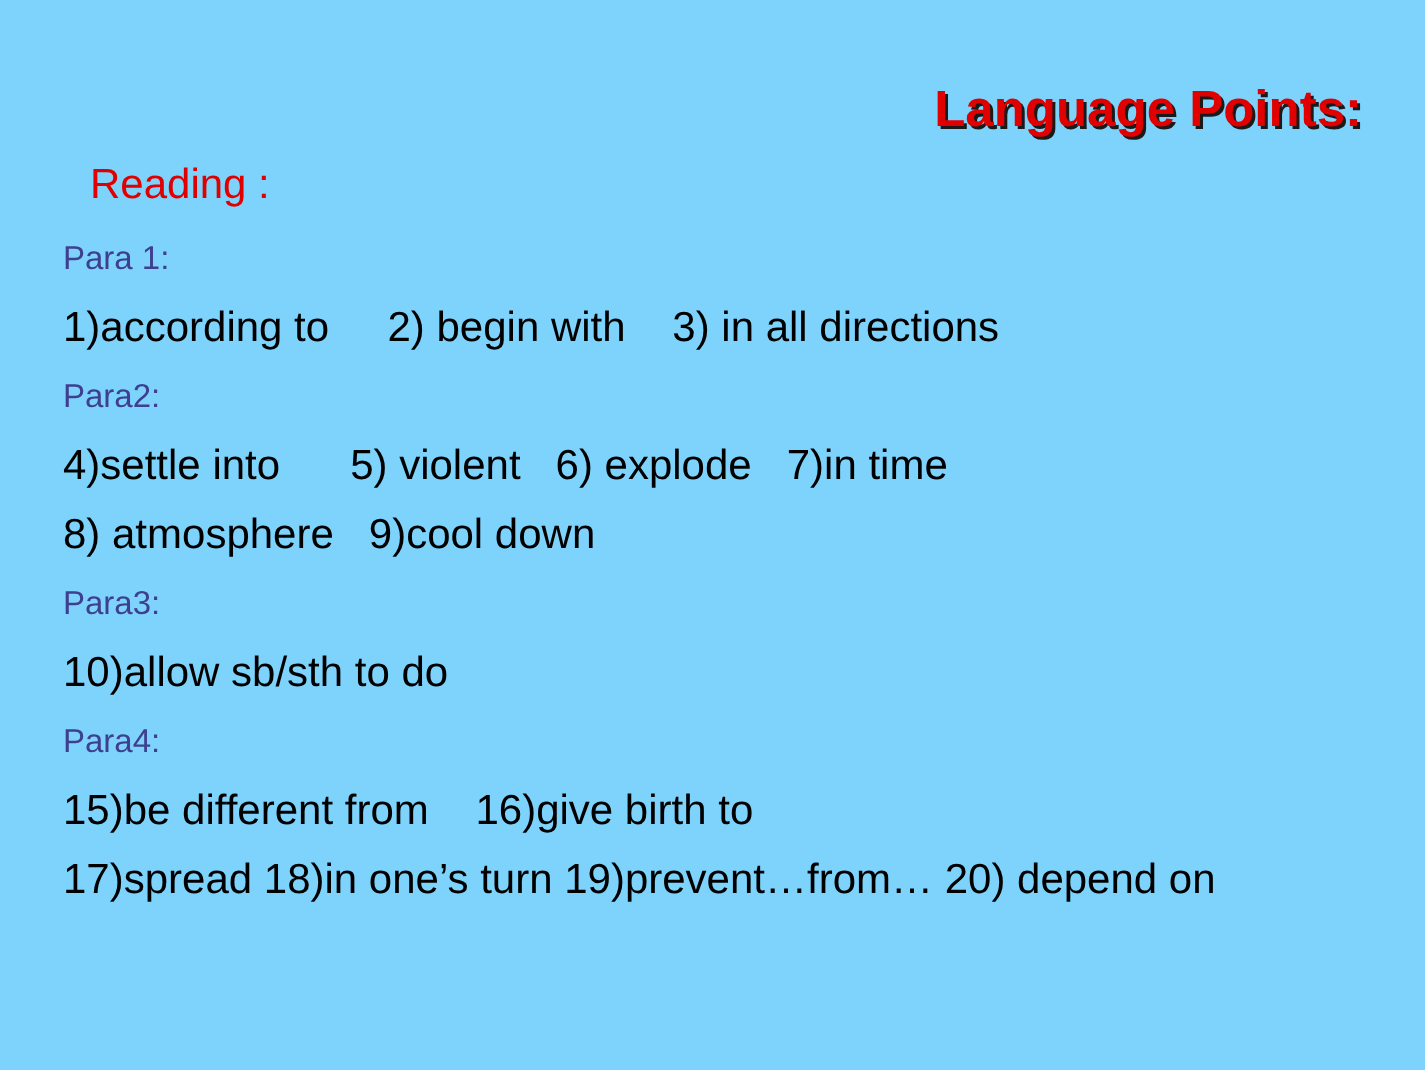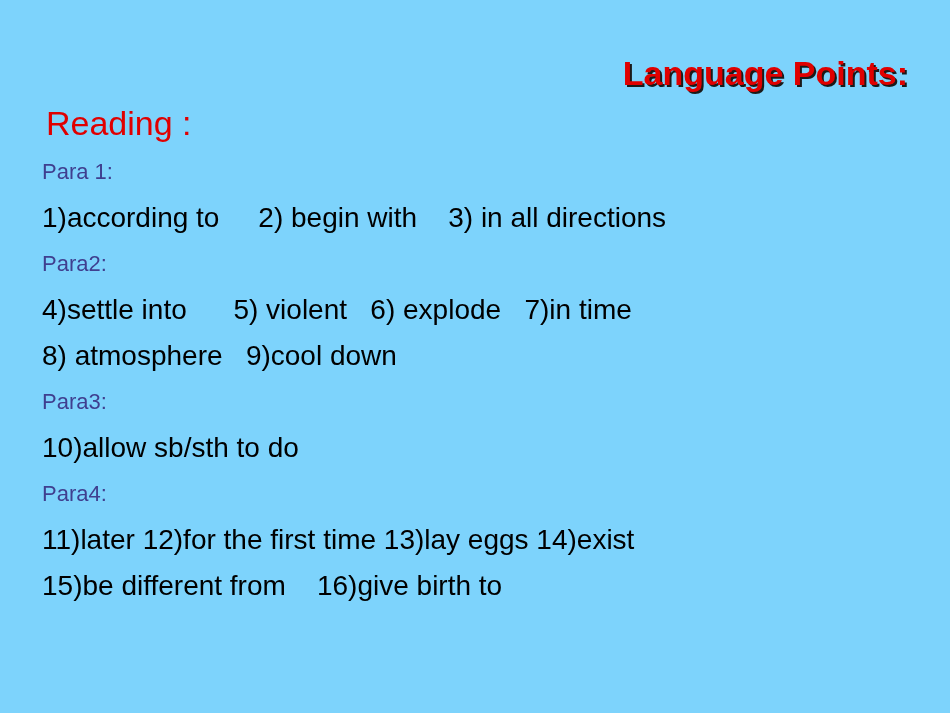--- a/index.html
+++ b/index.html
@@ -33,25 +33,25 @@
     white-space: pre;
     letter-spacing: 0px;
   }
   .body-block {
     position: absolute;
     left: 42px;
     top: 99px;
     width: 900px;
   }
   .reading-heading {
-    font-size: 34px;
+    font-size: 28px;
     line-height: 48px;
     color: #e00000;
     white-space: pre;
-    margin: 0 0 2px 4px;
+    margin: 0 0 2px 18px;
   }
   .para-heading {
     font-size: 22px;
     line-height: 46px;
     color: #3f3f8f;
     white-space: pre;
     margin: 0;
   }
   .body-line {
     font-size: 28px;
@@ -76,18 +76,18 @@
     <div class="body-line">1)according to     2) begin with    3) in all directions</div>
 
     <div class="para-heading">Para2:</div>
     <div class="body-line">4)settle into      5) violent   6) explode   7)in time</div>
     <div class="body-line">8) atmosphere   9)cool down</div>
 
     <div class="para-heading">Para3:</div>
     <div class="body-line">10)allow sb/sth to do</div>
 
     <div class="para-heading">Para4:</div>
-    <div class="body-line">11)later 12)for the first time 13)lay eggs 14)exist</div>
     <div class="body-line">15)be different from    16)give birth to</div>
 
+    <div class="body-line">17)spread 18)in one’s turn 19)prevent…from… 20) depend on</div>
 
   </div>
 </div>
 
 </body></html>

